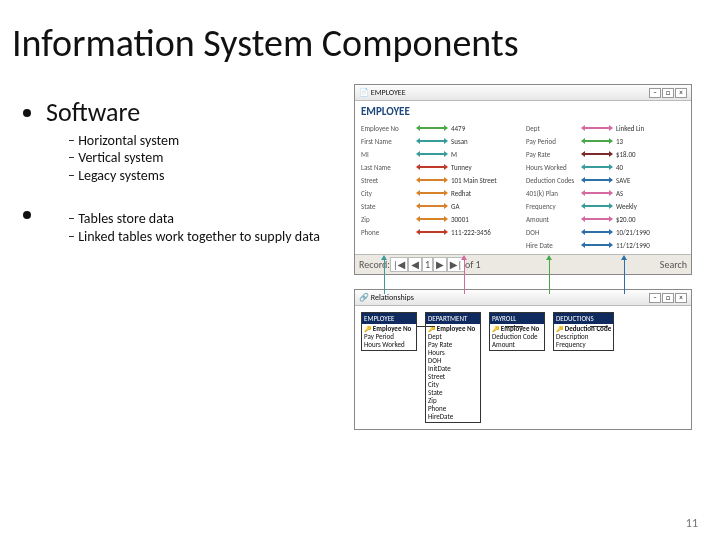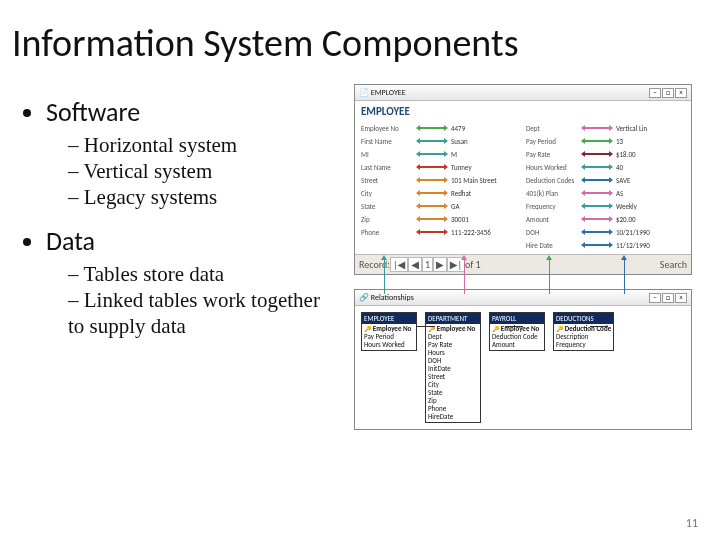--- a/index.html
+++ b/index.html
@@ -4,21 +4,21 @@
 <style>
   html,body{margin:0;padding:0;width:720px;height:540px;background:#fff;font-family:Calibri,Arial,sans-serif;color:#111;}
   .slide{position:relative;width:720px;height:540px;box-sizing:border-box;padding:24px 28px 12px 12px;}
   .title{font-size:38px;font-weight:400;margin:0 0 20px 0;line-height:1.05;}
   .columns{display:flex;gap:12px;}
   .leftcol{flex:0 0 330px;}
   .rightcol{flex:1;display:flex;flex-direction:column;gap:14px;}
   ul.top{list-style:disc;padding-left:22px;margin:12px;}
   ul.top>li{font-size:26px;margin-bottom:4px;}
   ul.sub{list-style:none;padding-left:22px;margin:4px 0 14px 0;}
-  ul.sub>li{font-size:21px;line-height:1.25;font-family:Liberation Serif, serif;}
+  ul.sub>li{font-size:14px;line-height:1.25;}
   ul.sub>li::before{content:"– ";}
   .page-num{position:absolute;right:22px;bottom:10px;font-size:12px;color:#737373;}
   
   .win{border:1px solid #888;background:#f6f6f6;font-size:8px;}
   .win-title{background:linear-gradient(#fdfdfd,#e6e6e6);border-bottom:1px solid #bbb;display:flex;justify-content:space-between;align-items:center;padding:2px 4px;font-size:8px;}
   .win-ctrls span{display:inline-block;width:10px;height:8px;border:1px solid #999;margin-left:1px;background:#fff;text-align:center;line-height:7px;font-size:7px;}
   .form-body{background:#fff;padding:4px 6px 2px 6px;}
   .form-header{color:#1f497d;font-weight:bold;font-size:11px;margin-bottom:4px;}
   .form-row{display:flex;align-items:center;height:13px;}
   .form-cols{display:flex;gap:6px;}
@@ -63,21 +63,20 @@
       <ul class="top">
         <li>
           <span>Software</span>
           <ul class="sub">
             <li>Horizontal system</li>
             <li>Vertical system</li>
             <li>Legacy systems</li>
           </ul>
         </li>
         <li>
-          <span>Data</span>
           <ul class="sub">
             <li>Tables store data</li>
             <li>Linked tables work together to supply data</li>
           </ul>
         </li>
       </ul>
     </div>
 
     <div class="rightcol" style="position:relative;justify-content:space-between;">
 
@@ -155,21 +154,21 @@
                   </div>
                   <div class="fval">111-222-3456</div>
                 </div>
               </div>
             <div class="fcol" id="form-right">
                 <div class="form-row">
                   <div class="flabel">Dept</div>
                   <div class="farrow">
                     <div class="darrow c-pink"></div>
                   </div>
-                  <div class="fval">Vertical Lin</div>
+                  <div class="fval">Linked Lin</div>
                 </div>
                 <div class="form-row">
                   <div class="flabel">Pay Period</div>
                   <div class="farrow">
                     <div class="darrow c-green"></div>
                   </div>
                   <div class="fval">13</div>
                 </div>
                 <div class="form-row">
                   <div class="flabel">Pay Rate</div>

